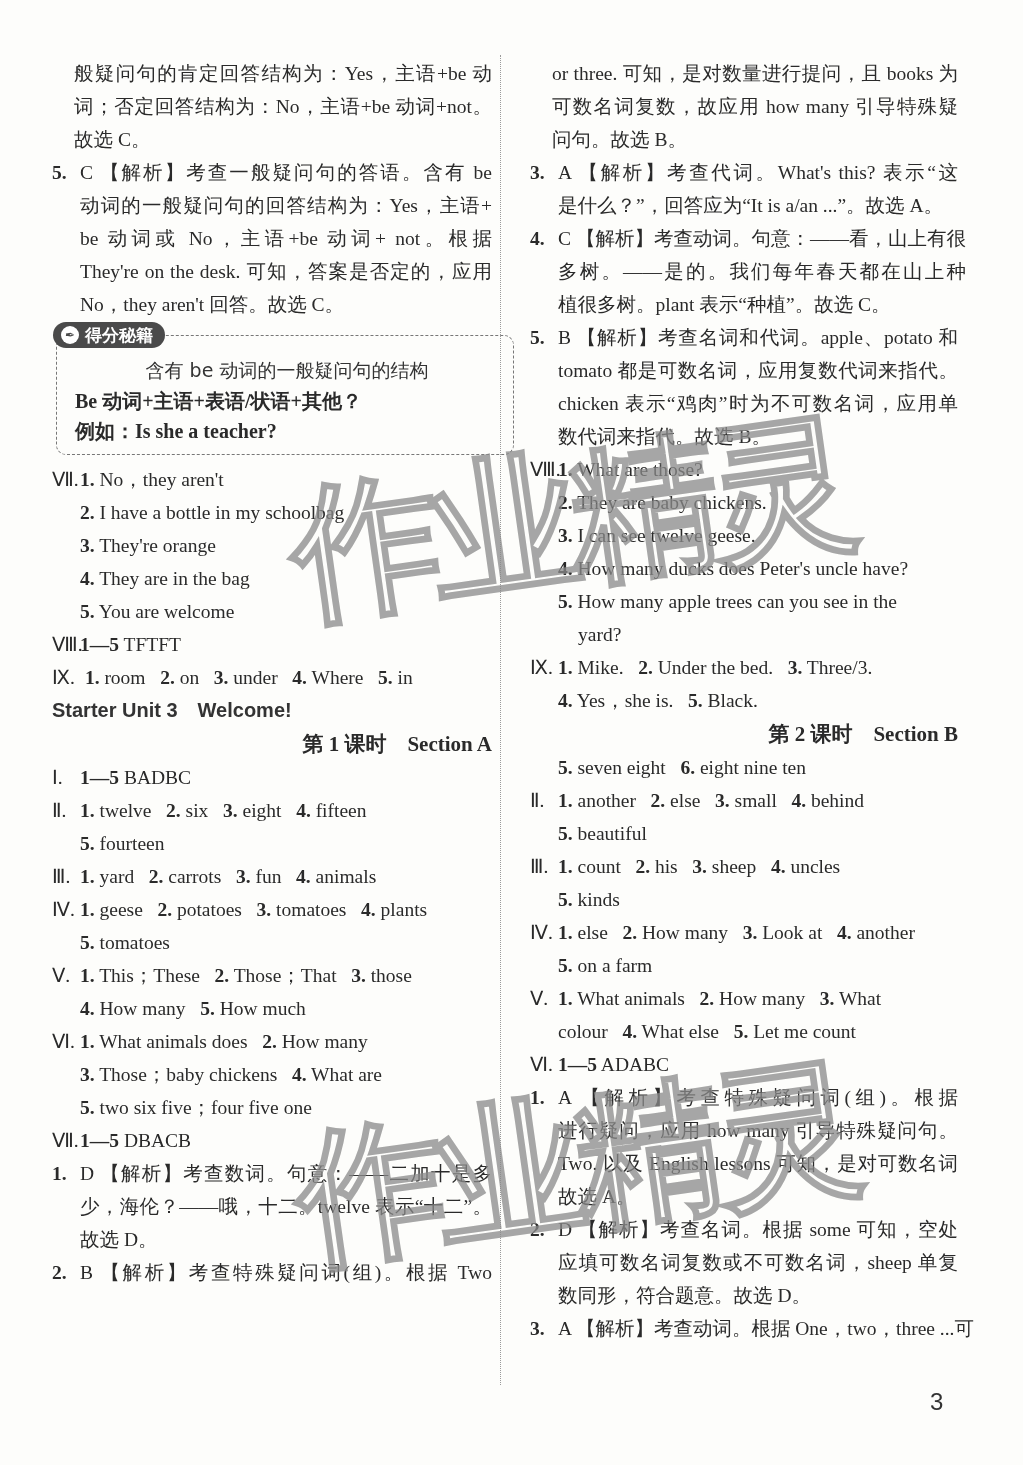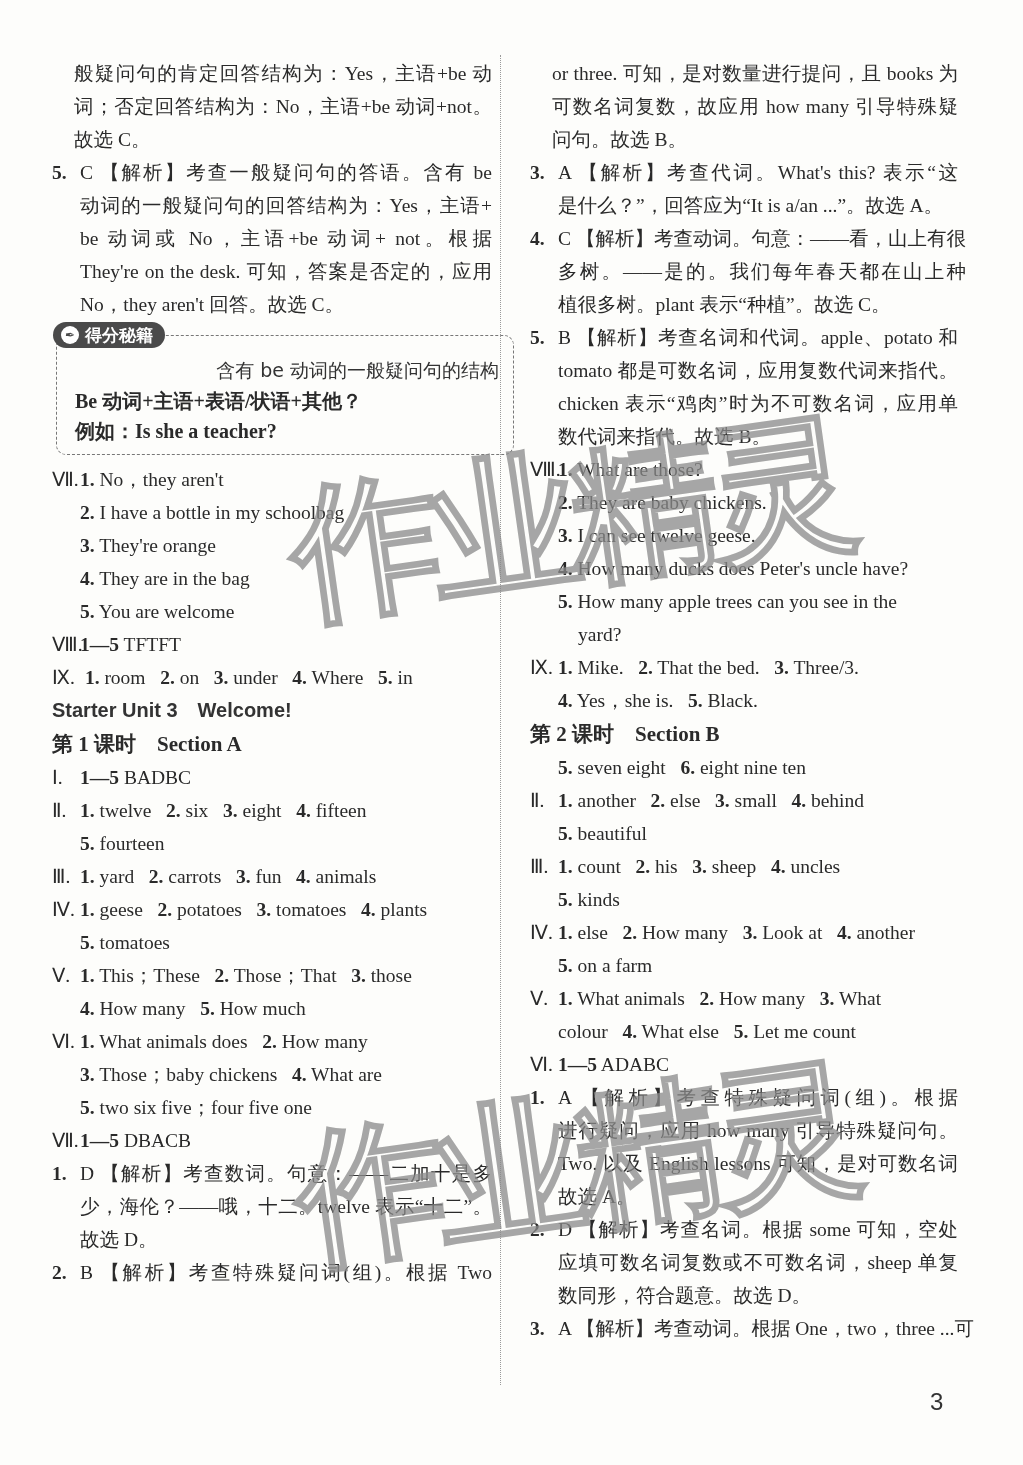--- a/index.html
+++ b/index.html
@@ -23,38 +23,38 @@
   .roman { display: inline-block; width: 28px; font-family: "Liberation Serif", serif; }
   .num { font-weight: bold; font-family: "Liberation Serif", serif; }
   .item { display: flex; }
   .item .lbl { width: 28px; flex: none; }
   .item .body { flex: 1; }
   .heading-unit {
     text-align: left; font-family: "Liberation Sans", "DejaVu Sans", sans-serif;
     font-weight: bold; font-size: 20px; line-height: 33px; color: #333;
   }
   .heading-sec {
-    text-align: left; font-weight: bold; font-size: 21px; line-height: 34px; color: #2a2a2a;
+    text-align: right; font-weight: bold; font-size: 21px; line-height: 34px; color: #2a2a2a;
   }
   .tip-box {
     position: relative; margin: 14px 0 8px 4px; width: 424px;
     border: 1.5px dashed #777; border-radius: 10px; padding: 18px 14px 8px 18px;
   }
   .tip-badge {
     position: absolute; left: -4px; top: -14px; background: #4a4a4a; color: #fff;
     border-radius: 14px; padding: 0 12px 0 8px; height: 26px; line-height: 26px;
     font-family: "DejaVu Sans", sans-serif; font-weight: bold; font-size: 17px;
     display: flex; align-items: center; gap: 6px;
   }
   .tip-badge .pen {
     width: 18px; height: 18px; border-radius: 50%; background: #fff; color: #4a4a4a;
     font-size: 12px; line-height: 18px; text-align: center;
   }
   .tip-title {
-    text-align: right; font-family: "DejaVu Sans", sans-serif; font-size: 19px; line-height: 32px; color: #333;
+    text-align: center; font-family: "DejaVu Sans", sans-serif; font-size: 19px; line-height: 32px; color: #333;
   }
   .tip-line { font-size: 20px; line-height: 30px; font-weight: bold; }
   .page-number {
     position: absolute; left: 930px; top: 1388px; font-family: "Liberation Sans", sans-serif;
     font-size: 24px; color: #333;
   }
   .watermark {
     position: absolute; font-family: "DejaVu Sans", sans-serif; font-weight: bold;
     font-size: 150px; color: transparent; -webkit-text-stroke: 2px #8a8a8a;
     transform: rotate(-8deg); letter-spacing: -10px; pointer-events: none; opacity: 0.75;
@@ -203,21 +203,21 @@
   <div>
     <div><span class="roman">Ⅷ.</span><span class="num">1.</span> <span>What are those?</span></div>
     <div class="indent2"><span class="num">2.</span> <span>They are baby chickens.</span></div>
     <div class="indent2"><span class="num">3.</span> <span>I can see twelve geese.</span></div>
     <div class="indent2"><span class="num">4.</span> <span>How many ducks does Peter's uncle have?</span></div>
     <div class="indent2"><span class="num">5.</span> <span>How many apple trees can you see in the</span></div>
     <div style="padding-left:48px">yard?</div>
   </div>
 
   <div>
-    <div><span class="roman">Ⅸ.</span><span class="num">1.</span> <span>Mike.</span>&nbsp;&nbsp; <span class="num">2.</span> <span>That the bed.</span>&nbsp;&nbsp; <span class="num">3.</span> <span>Three/3.</span></div>
+    <div><span class="roman">Ⅸ.</span><span class="num">1.</span> <span>Mike.</span>&nbsp;&nbsp; <span class="num">2.</span> <span>Under the bed.</span>&nbsp;&nbsp; <span class="num">3.</span> <span>Three/3.</span></div>
     <div class="indent2"><span class="num">4.</span> <span>Yes，she is.</span>&nbsp;&nbsp; <span class="num">5.</span> <span>Black.</span></div>
   </div>
 
   <div class="heading-sec">第 2 课时　Section B</div>
 
   <div>
     <div class="indent2"><span class="num">5.</span> <span>seven eight</span>&nbsp;&nbsp; <span class="num">6.</span> <span>eight nine ten</span></div>
   </div>
 
   <div>

